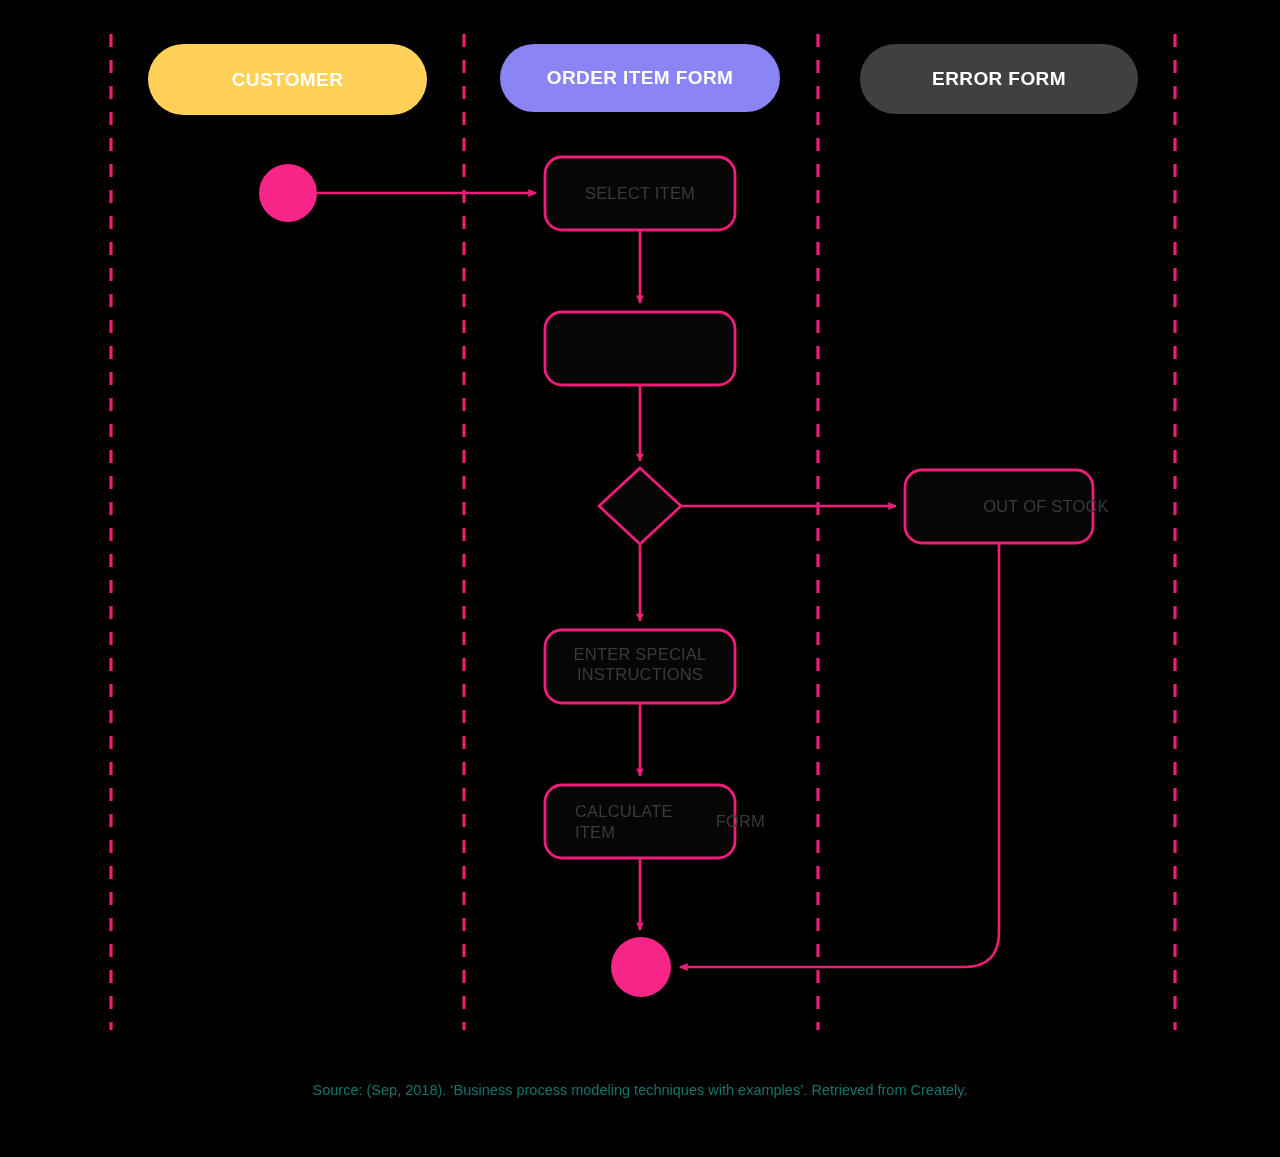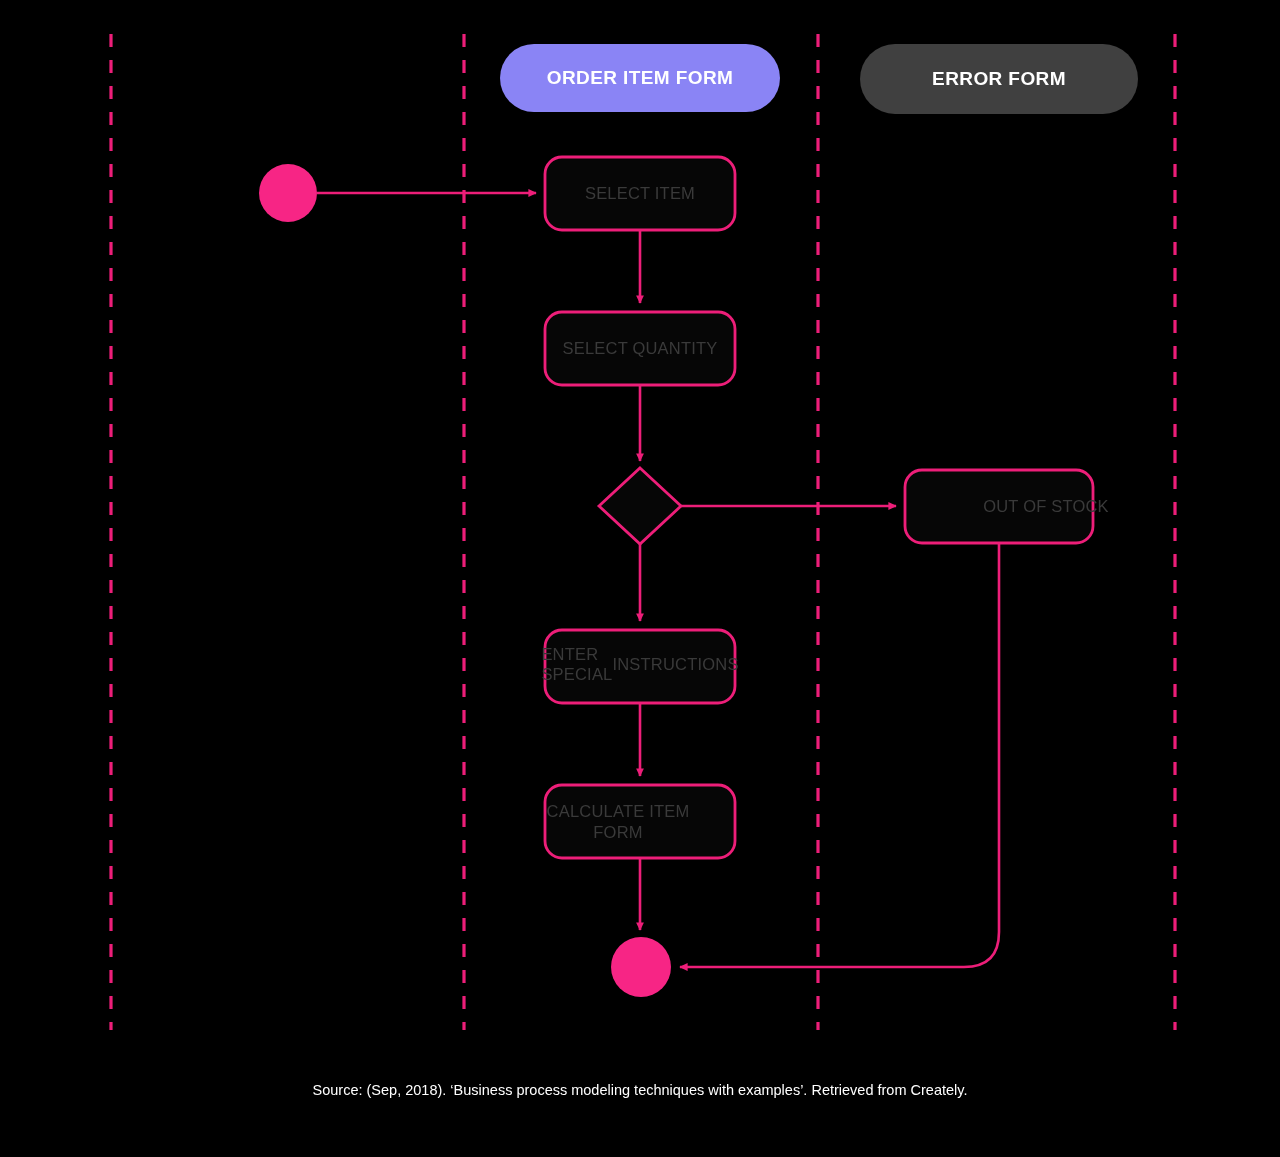--- a/index.html
+++ b/index.html
@@ -52,21 +52,21 @@
     font-family: "Liberation Sans", sans-serif;
     letter-spacing: 0.2px;
     box-sizing: border-box;
     pointer-events: none;
   }
   .caption {
     position: absolute;
     left: 0;
     width: 1280px;
     text-align: center;
-    color: #ffffff;
+    color: #0f766e;
     font-size: 14.5px;
     font-family: "Liberation Sans", sans-serif;
   }
 </style>
 </head>
 <body>
 
 <div id="canvas">
 
   <svg class="diagram-svg" viewBox="0 0 1280 1157" xmlns="http://www.w3.org/2000/svg">
@@ -99,47 +99,47 @@
       <rect x="545" y="157" width="190" height="73" rx="17" ry="17" fill="#060606" stroke="#ED1E79" stroke-width="2.8"></rect>
       <rect x="545" y="312" width="190" height="73" rx="17" ry="17" fill="#060606" stroke="#ED1E79" stroke-width="2.8"></rect>
       <polygon points="640,468 681,506 640,544 599,506" fill="#060606" stroke="#ED1E79" stroke-width="2.8"></polygon>
       <rect x="905" y="470" width="188" height="73" rx="17" ry="17" fill="#060606" stroke="#ED1E79" stroke-width="2.8"></rect>
       <rect x="545" y="630" width="190" height="73" rx="17" ry="17" fill="#060606" stroke="#ED1E79" stroke-width="2.8"></rect>
       <rect x="545" y="785" width="190" height="73" rx="17" ry="17" fill="#060606" stroke="#ED1E79" stroke-width="2.8"></rect>
       <circle cx="641" cy="967" r="30" fill="#F72585"></circle>
     </g>
   </svg>
 
+  <div class="lane-header" style="left:148px; top:44px; width:279px; height:71px; background:#FFD159;">
+    <span>CUSTOMER</span>
+  </div>
 
   <div class="lane-header" style="left:500px; top:44px; width:280px; height:68px; background:#8A84F5;">
     <span>ORDER ITEM FORM</span>
   </div>
 
   <div class="lane-header" style="left:860px; top:44px; width:278px; height:70px; background:#404040;">
     <span>ERROR FORM</span>
   </div>
 
   <div class="node-label" style="left:545px; top:157px; width:190px; height:73px;">
     <span>SELECT ITEM</span>
   </div>
 
-  <div class="node-label" style="left:545px; top:312px; width:190px; height:73px;">
-    <span>SELECT QUANTITY</span>
-  </div>
 
   <div class="node-label" style="left:936px; top:470px; width:220px; height:73px;">
     <span>OUT OF STOCK</span>
   </div>
 
-  <div class="node-label" style="left:545px; top:630px; width:190px; height:68px; flex-direction:row;">
+  <div class="node-label" style="left:545px; top:630px; width:190px; height:68px; flex-direction:column;">
     <span>ENTER SPECIAL</span>
     <span>INSTRUCTIONS</span>
   </div>
 
-  <div class="node-label" style="left:523px; top:785px; width:190px; height:73px; flex-direction:column;">
+  <div class="node-label" style="left:575px; top:785px; width:190px; height:73px; ">
     <span>CALCULATE ITEM</span>
     <span>FORM</span>
   </div>
 
   <div class="caption" style="top:1082px;">
     <span>Source: (Sep, 2018). ‘Business process modeling techniques with examples’. Retrieved from Creately.</span>
   </div>
 
 </div>
 

